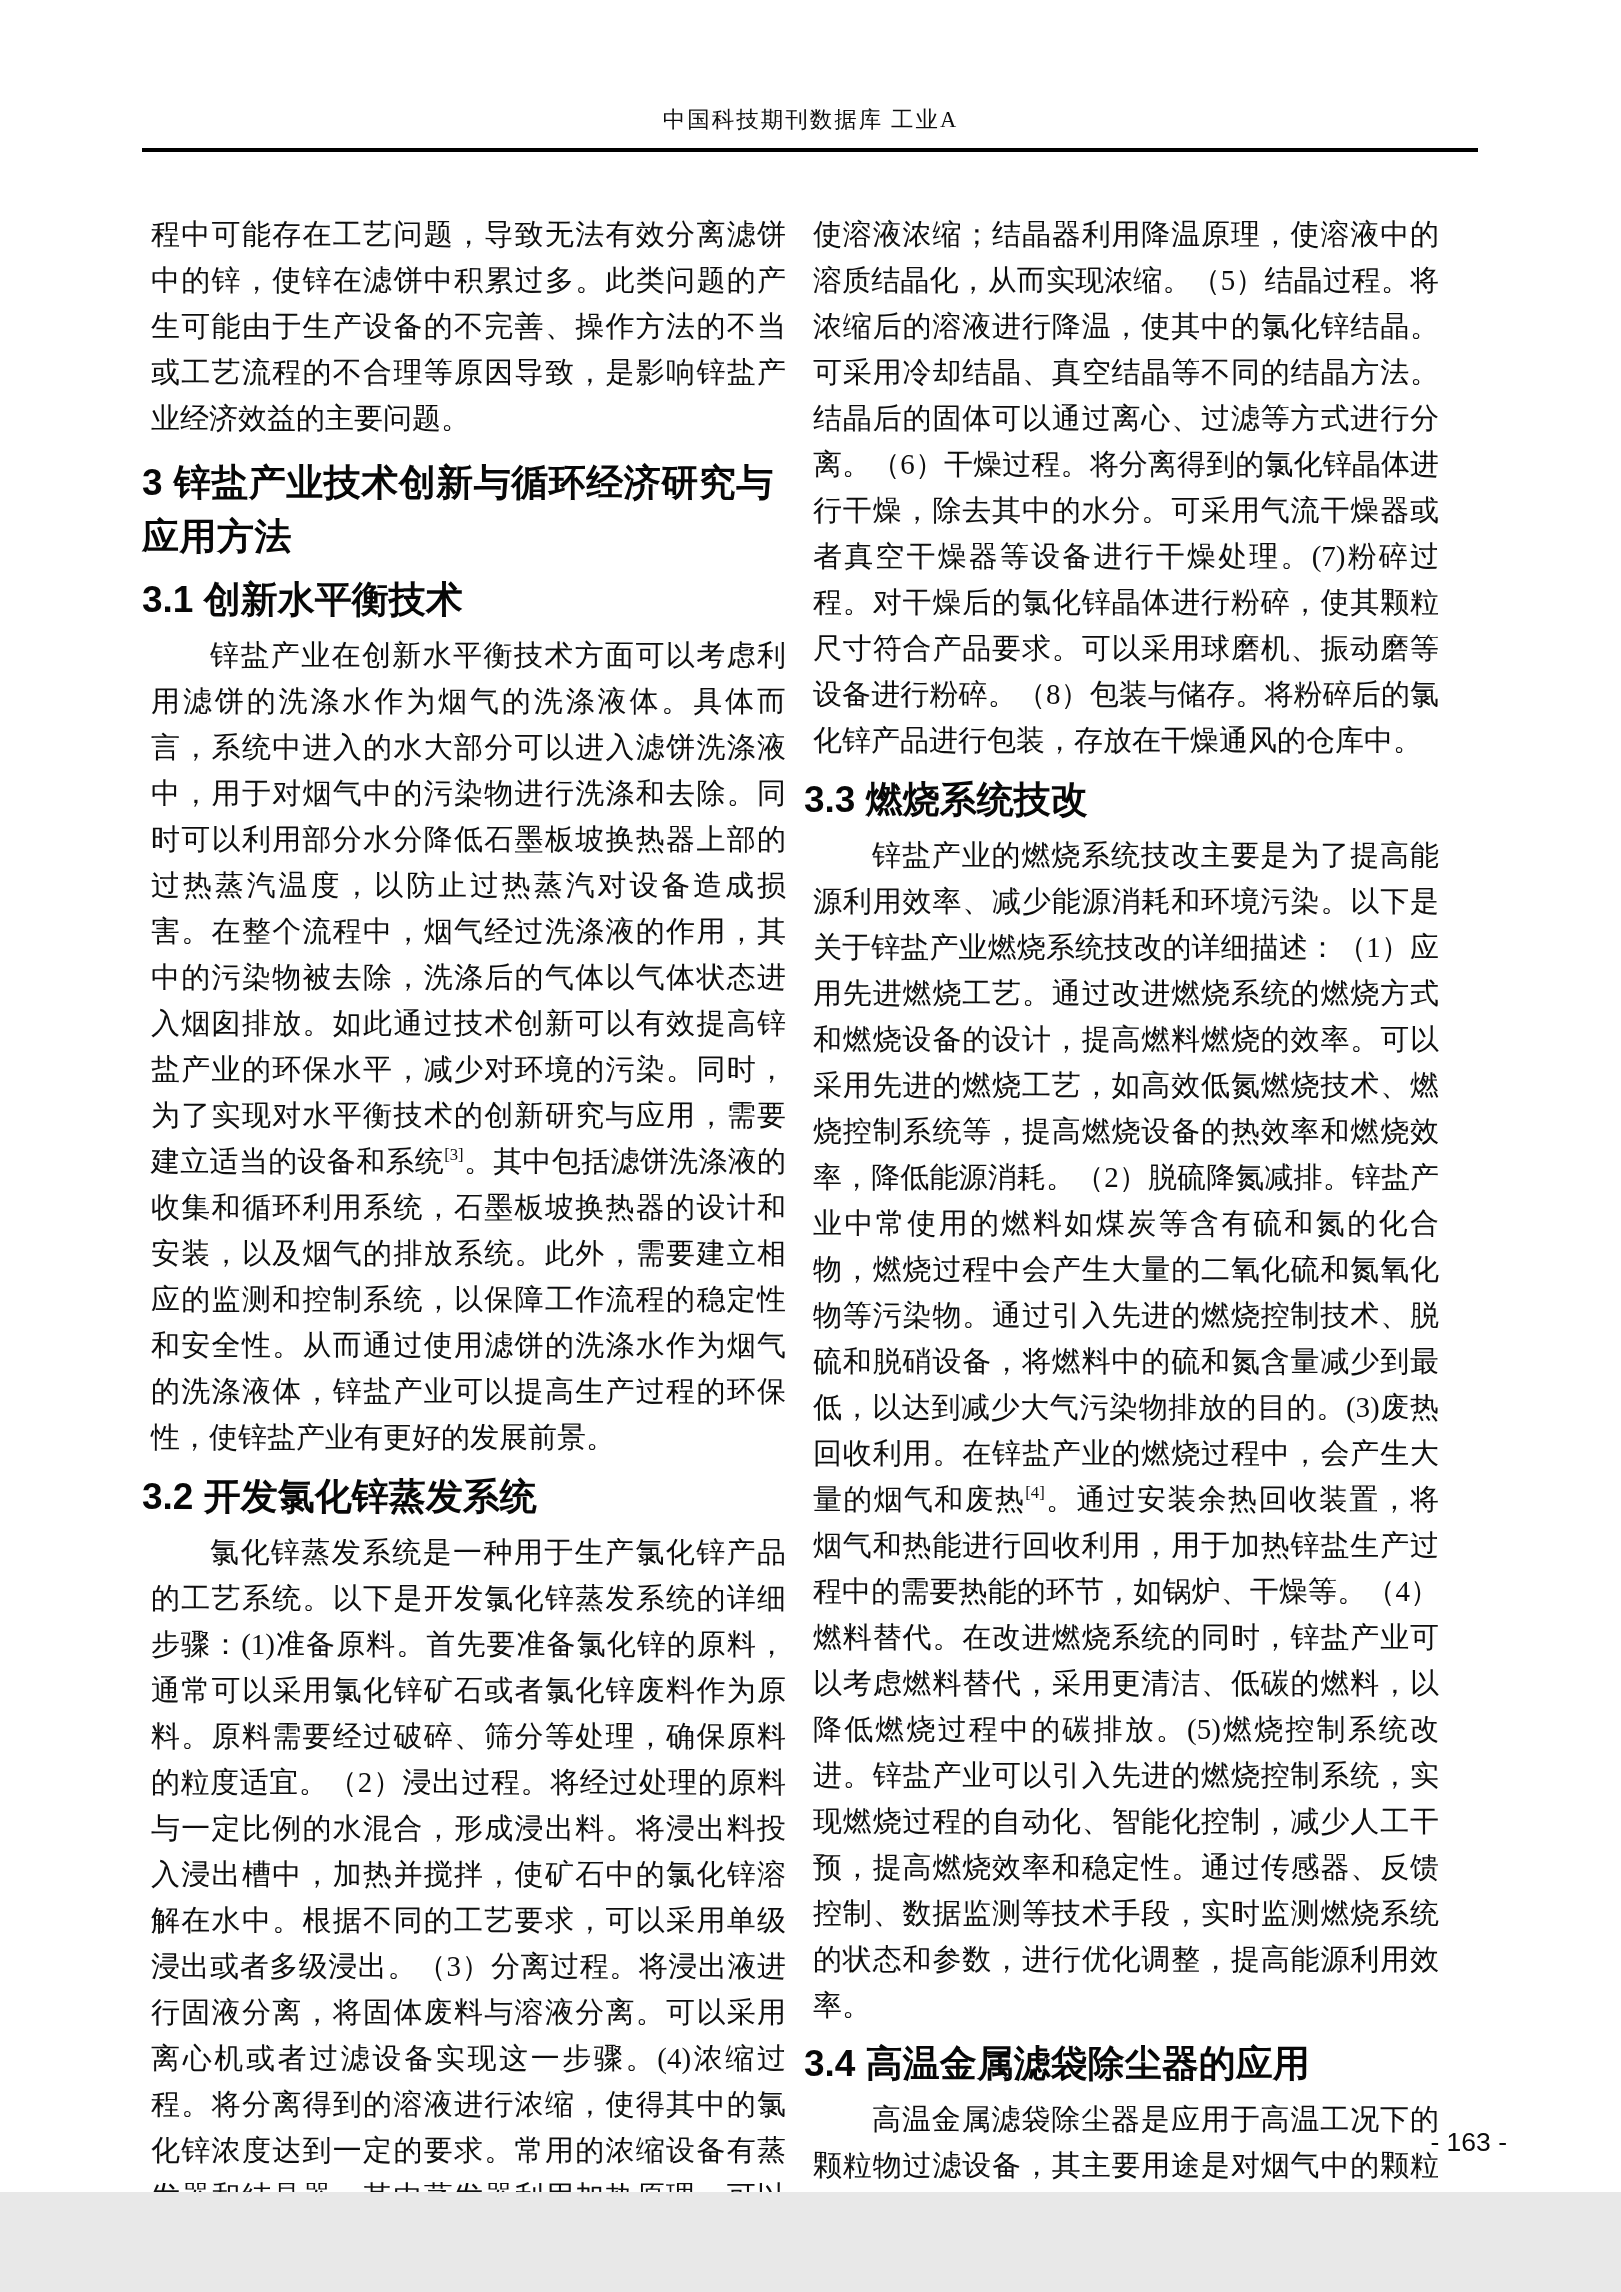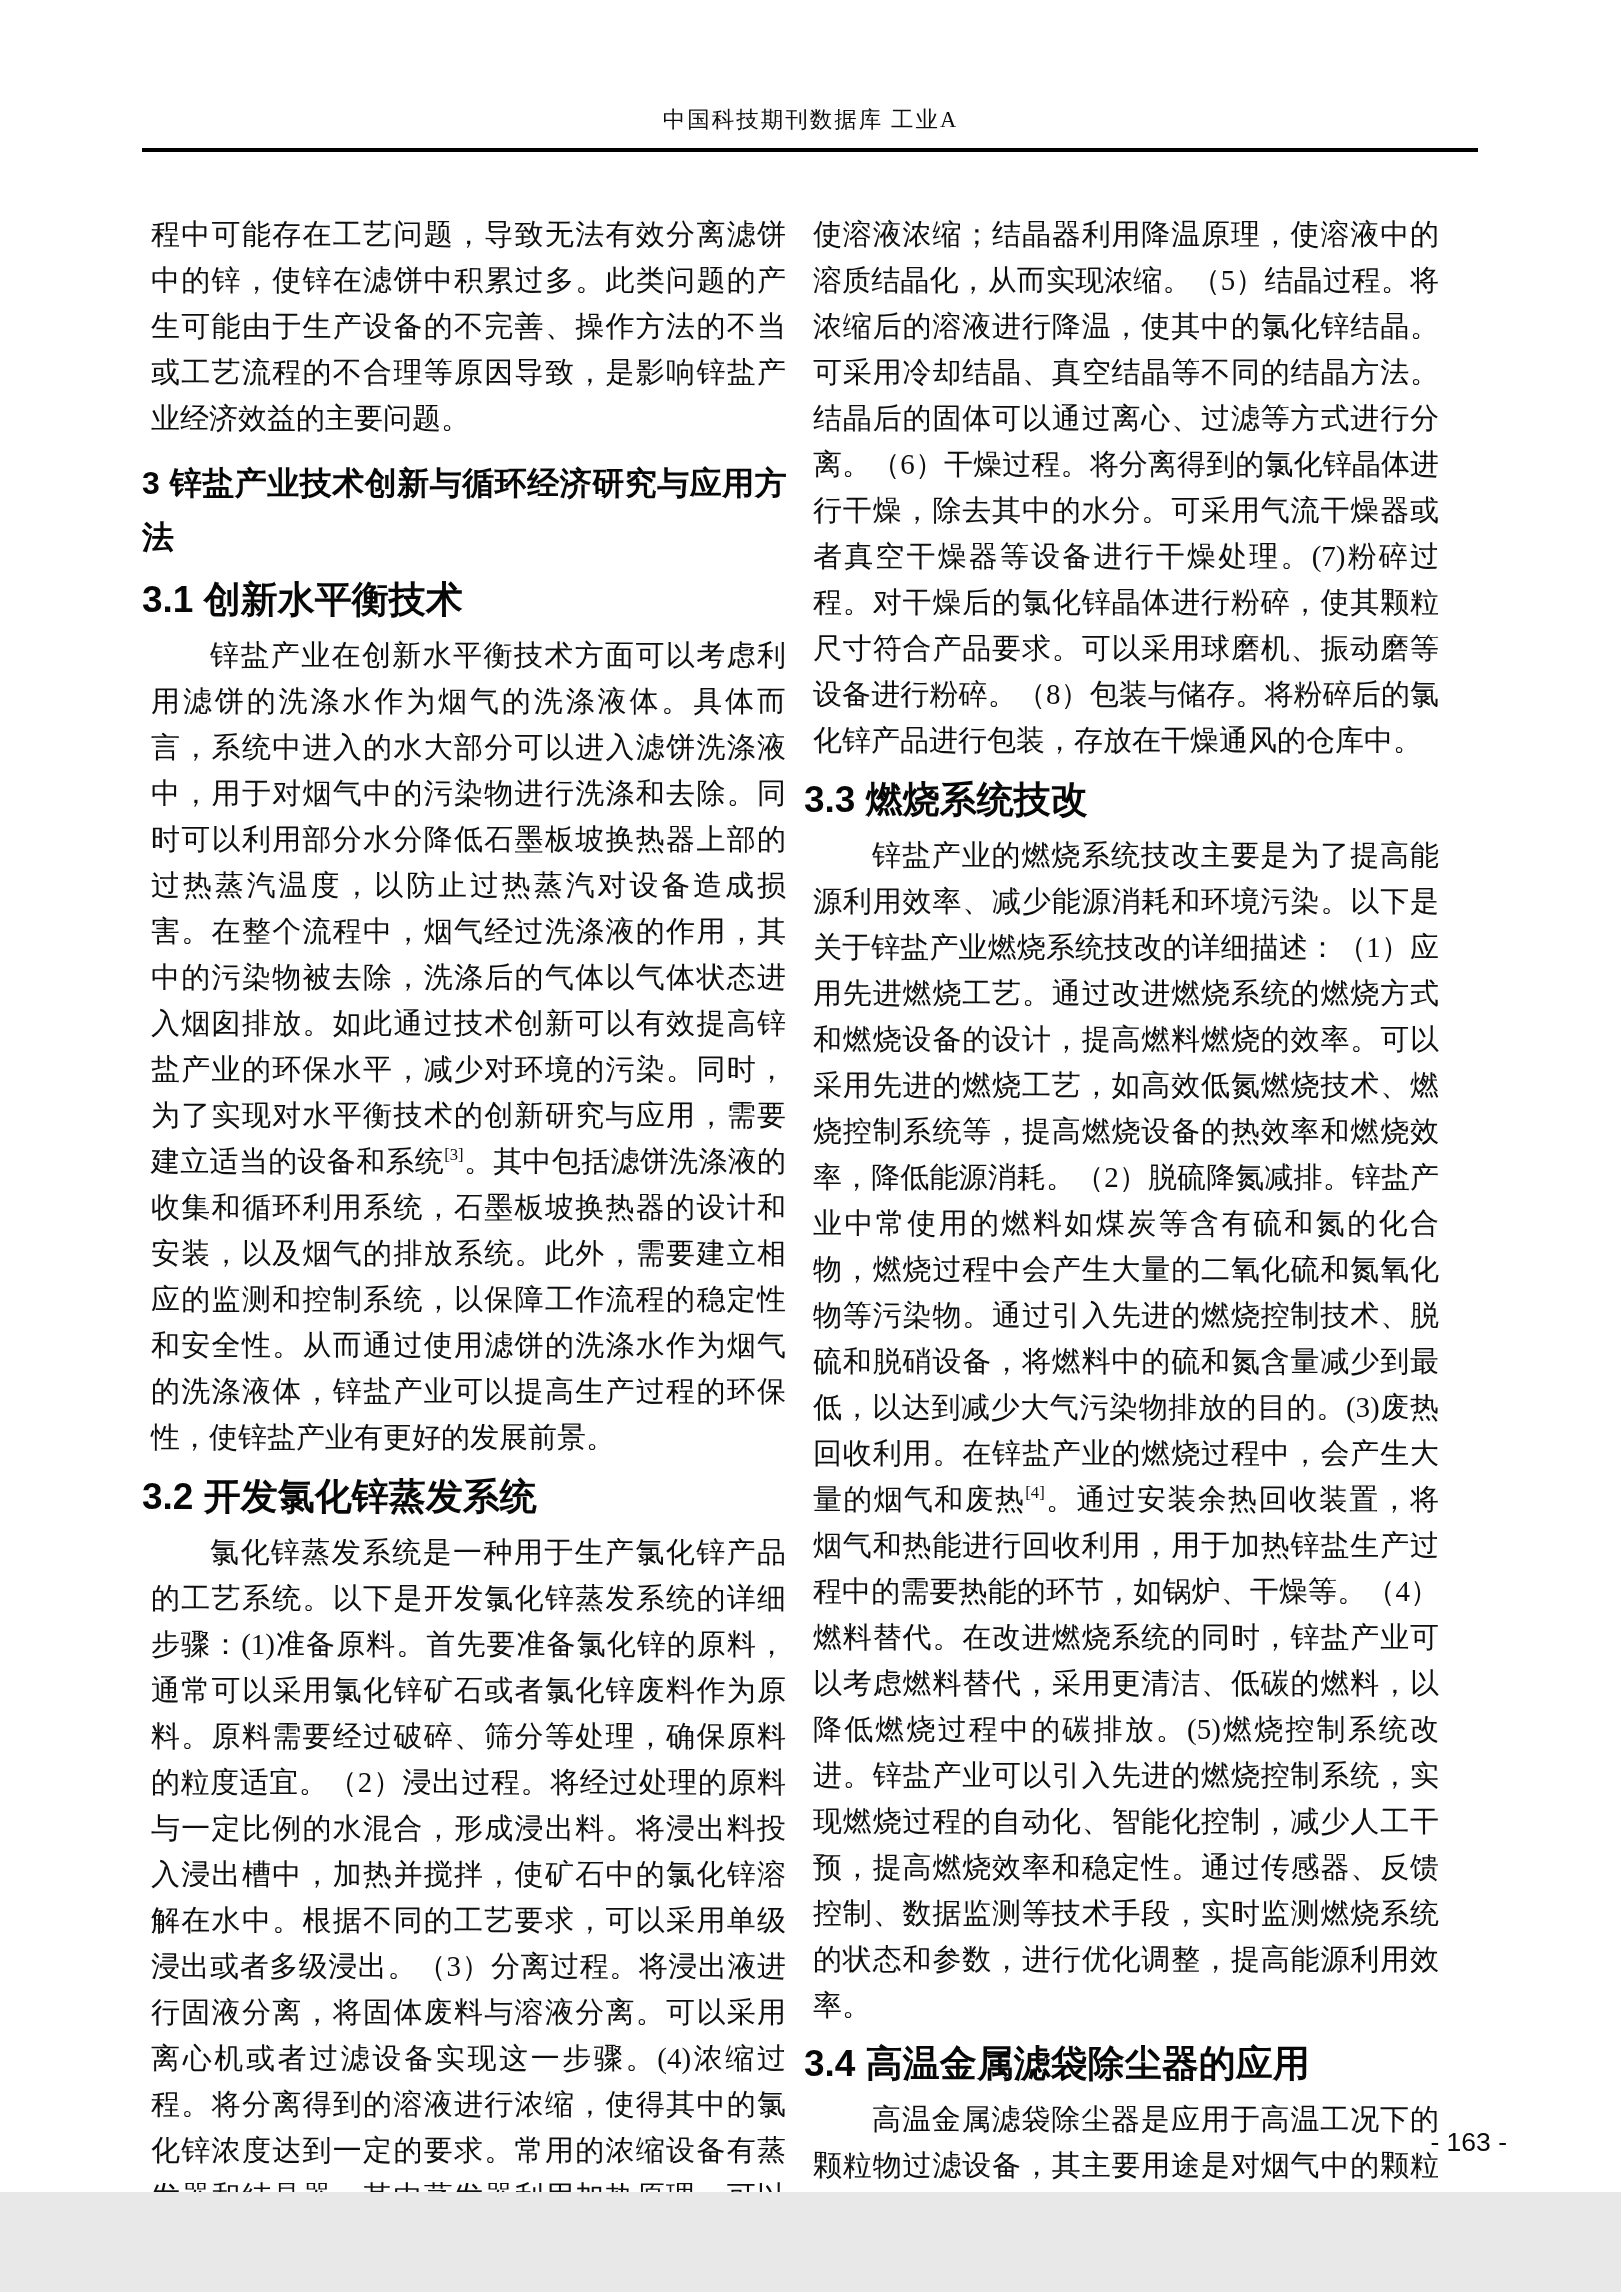--- a/index.html
+++ b/index.html
@@ -42,21 +42,21 @@
   .col-right { left: 804px; width: 644px; }
   .col p { margin: 9px; }
   .col p.indent { text-indent: 59px; }
   .hh {
     font-family: "Liberation Sans", "DejaVu Sans", sans-serif;
     font-weight: bold;
     text-align: left;
     color: #080808;
   }
   .h2 {
-    font-size: 32px;
+    font-size: 37px;
     line-height: 54px;
     letter-spacing: 0.5px;
     margin: 14.7px 0 8.8px 0;
   }
   .h3 {
     font-size: 37px;
     line-height: 47px;
     margin: 12.7px 0 8.8px 0;
   }
   sup.cite {

